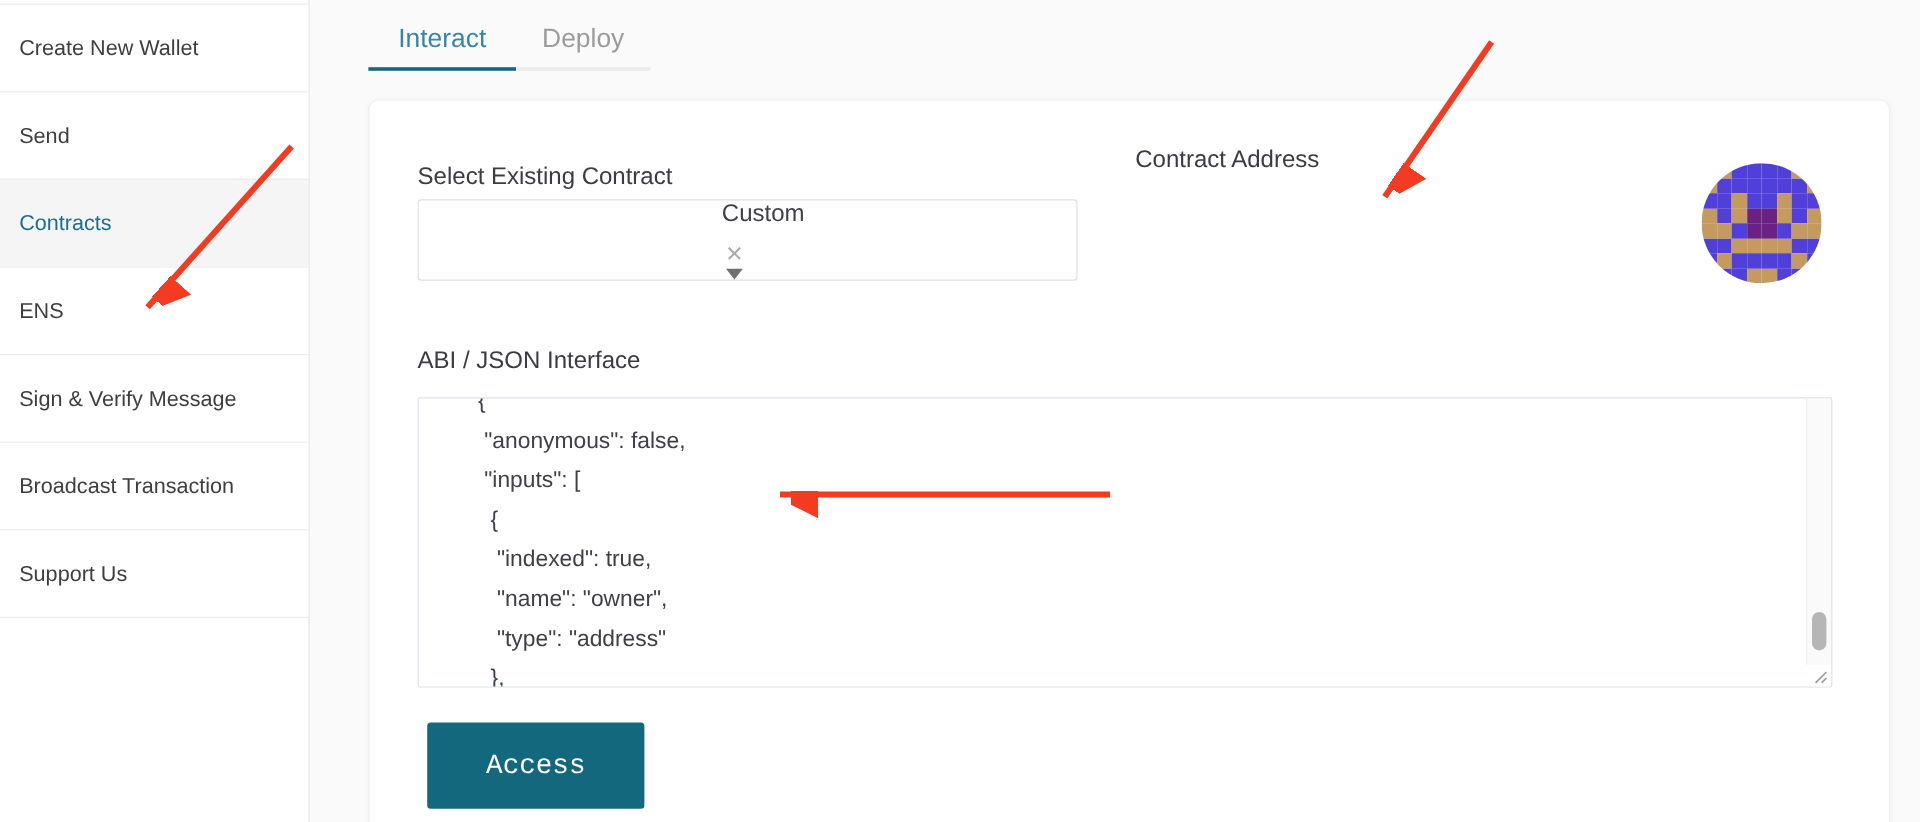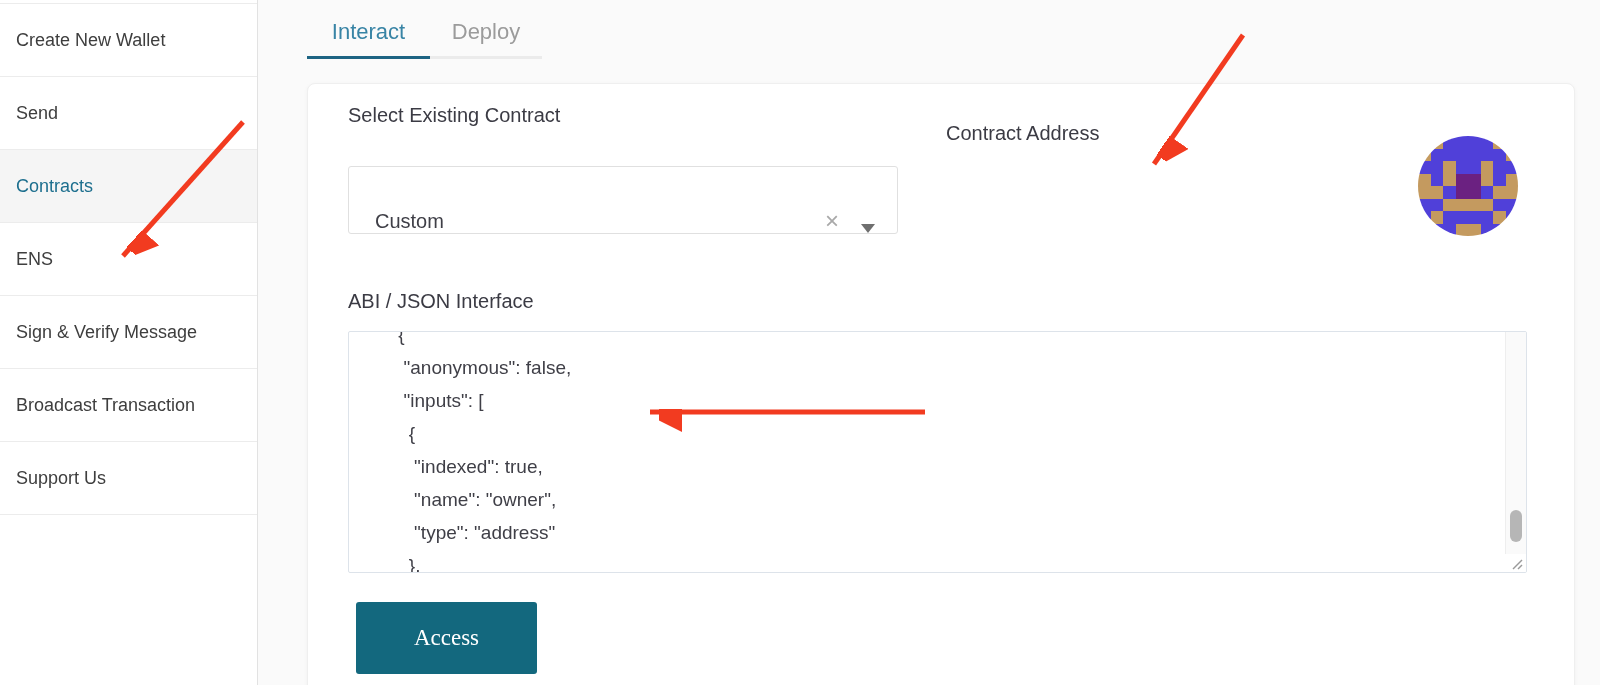--- a/index.html
+++ b/index.html
@@ -28,27 +28,27 @@
   .tab-interact { width:123px; color:#3884a5; border-bottom-color:#1d6483;text-align:right; }
   .tab-deploy   { width:112px; color:#9b9b9b; border-bottom-color:#ebebeb; }
 
   
   .card {
     position:absolute; left:307px; top:83px; width:1268px; height:640px;
     background:#ffffff; border:1px solid #efefef; border-radius:8px;
     box-shadow:0 1px 4px rgba(0,0,0,0.04);
   }
   .field-label { position:absolute; font-size:20px; color:#3b3b44; }
-  .lbl-select  { left:40px;  top:20px; }
+  .lbl-select  { left:40px;  top:52px; }
   .lbl-address { left:638px; top:38px; }
   .lbl-abi     { left:40px;  top:206px; }
 
   .select-box, .address-input {
     position:absolute; top:82px; height:68px; background:#fff;
-    border:1px solid #e0e0e0; border-radius:3px; display:flex; align-items:flex-end;
+    border:1px solid #e0e0e0; border-radius:3px; display:flex; align-items:center;flex-direction:column;
   }
   .select-box { left:40px; width:550px; cursor:pointer; }
   .select-value { font-size:20px; color:#3f3f47; margin-left:26px; flex:1; }
   .clear-x { font-size:24px; color:#a9a9a9; margin-right:22px; cursor:pointer; line-height:1; }
   .caret { width:0; height:0; border-left:7px solid transparent; border-right:7px solid transparent;
            border-top:9px solid #6f6f6f; margin-right:22px; cursor:pointer; }
 
   .address-input { left:638px; width:455px; }
   .address-value { font-size:20px; color:#46464e; margin-left:23px; white-space:nowrap; overflow:hidden; }
 
@@ -80,21 +80,21 @@
   .abi-resize {
     position:absolute; right:0; bottom:0; width:21px; height:18px; background:#fff;
     display:flex; align-items:center; justify-content:center; cursor:nwse-resize;
   }
 
   
   .access-btn {
     position:absolute; left:48px; top:518px; width:181px; height:72px;
     background:#13687e; color:#ffffff; font-size:23px; border:none; border-radius:3px;
     display:flex; align-items:center; justify-content:center; cursor:pointer;
-    font-family:Liberation Serif, serif;
+    font-family:Liberation Mono, monospace;
   }
 
   
   .arrows { position:absolute; left:0; top:0; width:1600px; height:685px;
             pointer-events:none; z-index:50; }
 </style>
 </head>
 <body>
 
 <nav class="sidebar" id="sidebar">

